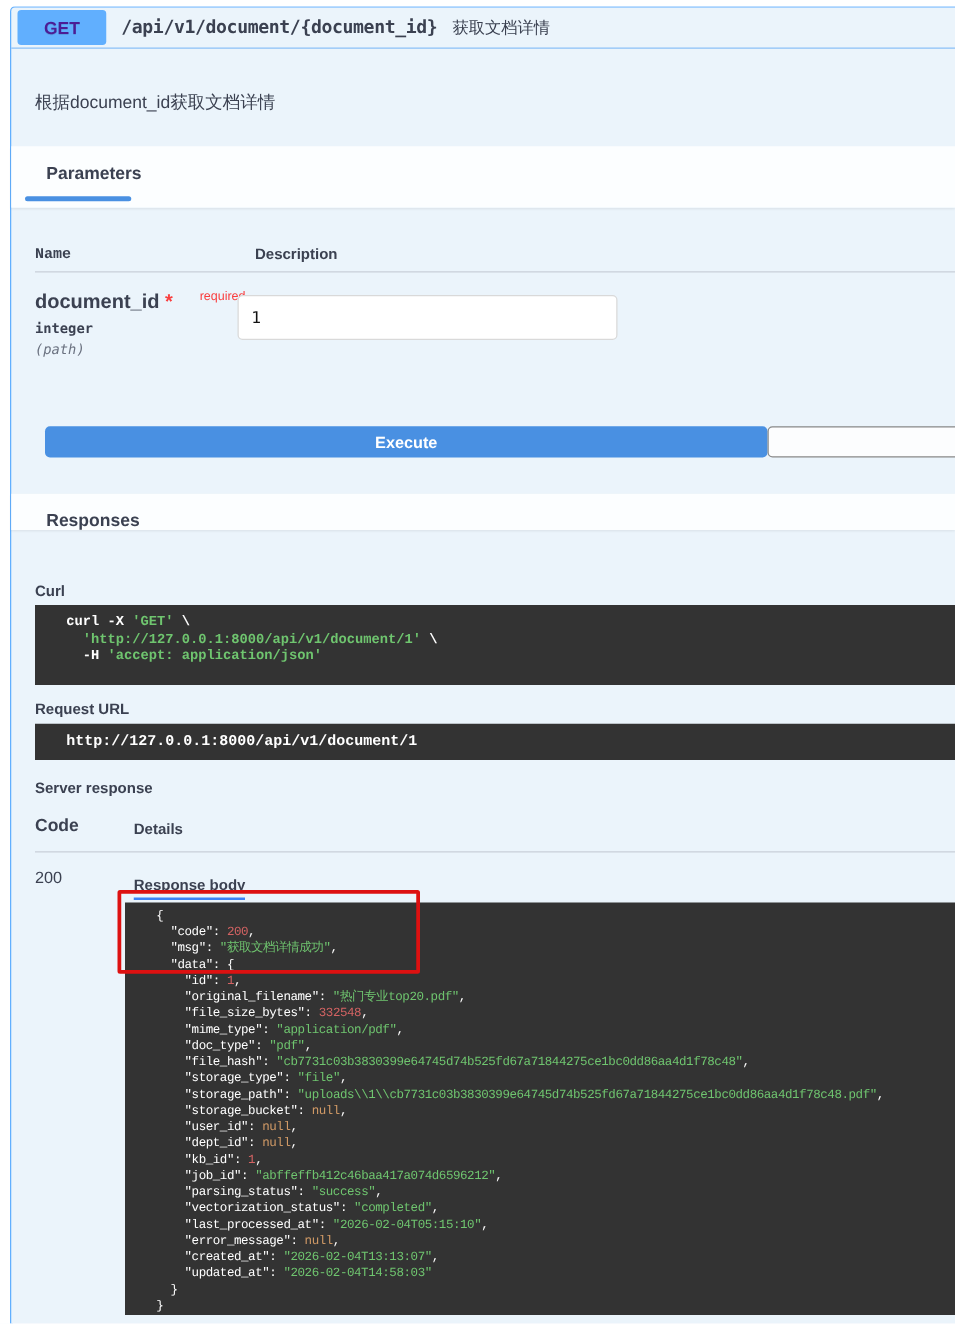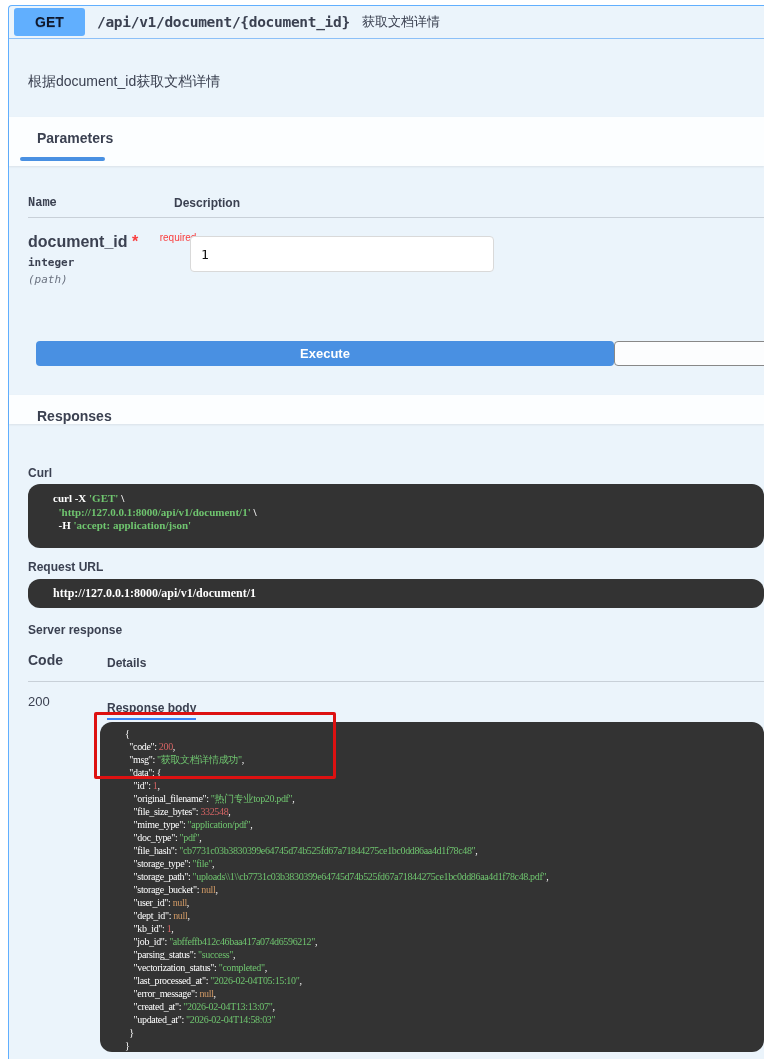--- a/index.html
+++ b/index.html
@@ -6,21 +6,21 @@
   body { font-family:"Liberation Sans", sans-serif; background:#fff; }
   .page { position:relative; width:764px; height:1059px; background:#fff; overflow:hidden; color:#3b4151; }
 
   .opblock-bg { position:absolute; left:8px; top:5px; width:756px; height:1054px;
     background:#ebf4fb; border-left:1px solid #61affe; border-top:1px solid #61affe;
     border-radius:4px 0 0 0; }
 
   .summary-row { position:absolute; left:9px; top:6px; width:755px; height:33px;
     display:flex; align-items:center; border-bottom:1px solid #8cc0f8; }
   .method-badge { margin-left:5px; width:71px; height:28px; line-height:28px; text-align:center;
-    background:#61affe; color:#0f172a; font-weight:bold; font-size:14px; border-radius:3px;
+    background:#61affe; color:#4c1d95; font-weight:bold; font-size:14px; border-radius:3px;
     text-shadow:0 1px 0 rgba(0,0,0,.1); cursor:pointer; }
   .endpoint-path { margin-left:12px; font-family:"DejaVu Sans Mono", monospace;
     font-weight:bold; font-size:14.5px; color:#3b4151; letter-spacing:-0.3px; }
   .endpoint-summary { margin-left:12px; font-size:13px; color:#3b4151; }
 
   .endpoint-description { position:absolute; left:28px; top:73px; font-size:14px; color:#3b4151; }
 
   .section-header { position:absolute; left:9px; width:755px; background:rgba(255,255,255,.85);
     box-shadow:0 1px 2px rgba(0,0,0,.08); }
   .params-header { top:117px; height:49px; }
@@ -45,22 +45,22 @@
     font-family:"DejaVu Sans Mono", monospace; font-size:13px; color:#111; }
 
   .execute-button { position:absolute; left:36px; top:341px; width:578px; height:25px;
     background:#4990e2; border:none; border-radius:4px; color:#fff; font-weight:bold;
     font-size:13px; font-family:"Liberation Sans", sans-serif; cursor:pointer; }
   .clear-button { position:absolute; left:614px; top:341px; width:166px; height:25px;
     background:#fcfdfe; border:1px solid #888; border-radius:4px; cursor:pointer; }
 
   .mini-label { position:absolute; font-size:12px; font-weight:bold; color:#3b4151; }
 
-  pre.dark { position:absolute; background:#333; border-radius:12px; color:#fff;
-    font-family:Liberation Serif, serif; white-space:pre; overflow:hidden;padding-left:25px; }
+  pre.dark { position:absolute; background:#333; border-radius:0; color:#fff;
+    font-family:Liberation Mono, monospace; white-space:pre; overflow:hidden;padding-left:25px; }
   .curl-code { left:28px; top:484px; width:736px; height:64px; padding:8px 12px;
     font-size:11px; line-height:13.5px; font-weight:bold; }
   .request-url-value { left:28px; top:579px; width:736px; height:29px; line-height:29px;
     padding:0 12px; font-size:12px; font-weight:bold; }
   .response-body-code { left:100px; top:722px; width:664px; height:330px; padding:5px 8px;
     font-size:10px; line-height:13px; letter-spacing:-0.35px; }
 
   .code-th { position:absolute; left:28px; top:652px; font-size:14px; font-weight:bold; }
   .status-code { position:absolute; left:28px; top:694px; font-size:13px; color:#3b4151; }
   .response-body-label { position:absolute; left:107px; top:701px; font-size:12px; font-weight:bold;
@@ -87,21 +87,21 @@
   </div>
 
   <div class="endpoint-description">根据document_id获取文档详情</div>
 
   <div class="section-header params-header">
     <div class="tab-parameters">Parameters</div>
     <div class="tab-underline"></div>
   </div>
 
   <div class="col-head" style="left:28px; top:196px;font-family:Liberation Mono, monospace;">Name</div>
-  <div class="col-head" style="left:174px; top:196px;">Description</div>
+  <div class="col-head" style="left:204px; top:196px;">Description</div>
   <div class="divider" style="left:28px; top:217px; width:736px;"></div>
 
   <div class="param-name">
     <span>document_id</span>
     <span class="req-star">*</span>
     <span class="req-label">required</span>
   </div>
   <div class="param-type">integer</div>
   <div class="param-location">(path)</div>
   <input class="param-input" type="text" value="1" style="">

